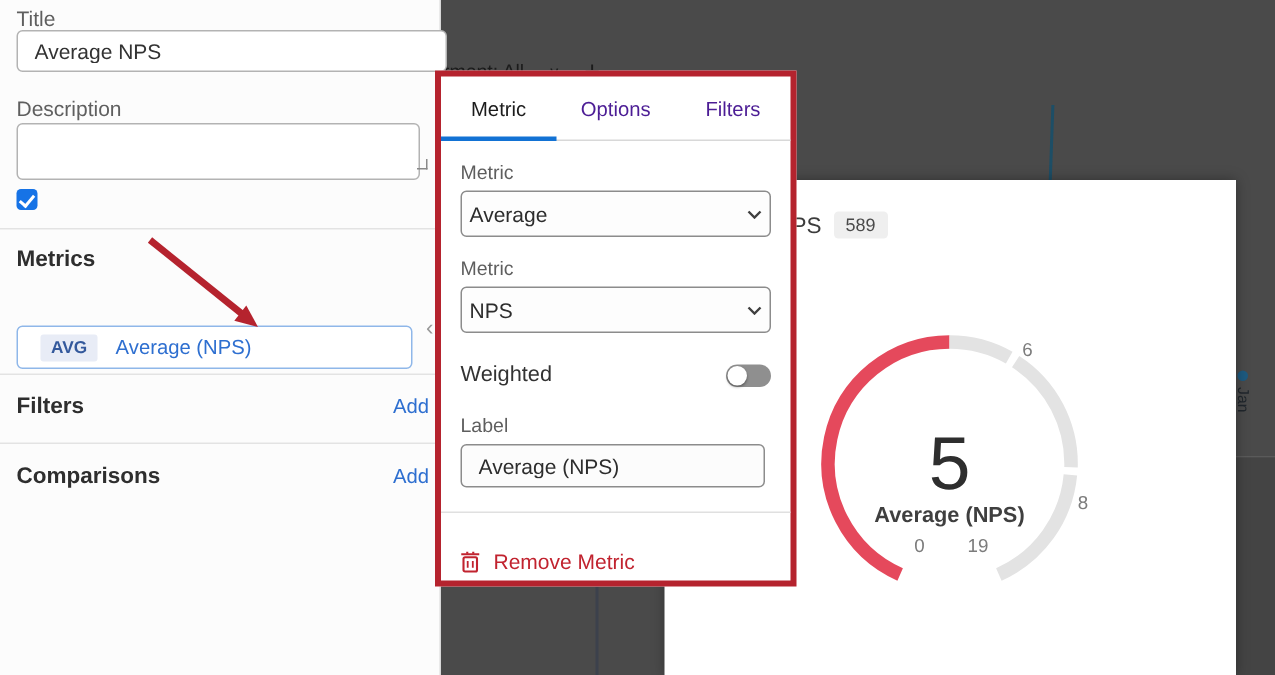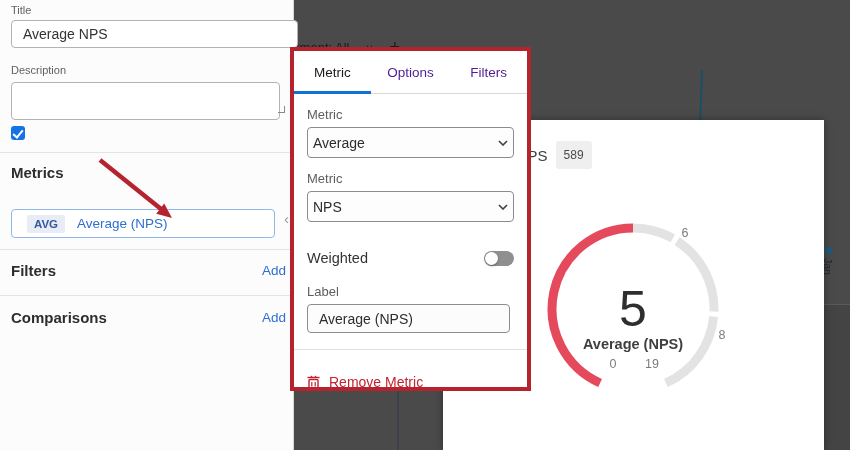--- a/index.html
+++ b/index.html
@@ -20,69 +20,69 @@
   .bg-jan{position:absolute;left:822px;top:258px;writing-mode:vertical-rl;font-size:10.5px;
           color:#20262c;z-index:0}
   .bg-hline{position:absolute;left:824px;top:304px;width:26px;height:1px;background:#5a5a5a;z-index:0}
   .bg-darker{position:absolute;left:824px;top:305px;width:26px;height:145px;background:#444;z-index:0}
 
   
   .card{position:absolute;left:443px;top:120px;width:381px;height:330px;background:#fff;
         z-index:1;box-shadow:0 0 8px rgba(0,0,0,.35)}
   .card-head{position:absolute;left:14px;top:21px;display:flex;align-items:center;gap:8px}
   .card-title{font-size:15px;color:#3c3c3c}
-  .resp-badge{background:#efefef;border-radius:3px;padding:7px 8px;font-size:12px;color:#4a4a4a}
+  .resp-badge{background:#efefef;border-radius:3px;padding:2px 8px;font-size:12px;color:#4a4a4a}
   .gauge-svg{position:absolute;left:0;top:0}
   .gauge-value{position:absolute;left:150px;top:160px;width:80px;text-align:center;
                font-size:50px;font-weight:400;color:#2e2e2e}
   .gauge-label{position:absolute;left:110px;top:216px;width:160px;text-align:center;
                font-size:14.5px;font-weight:700;color:#3f3f3f}
   .tick{position:absolute;font-size:12.5px;color:#7c7c7c;width:24px;text-align:center}
   .tick-0{left:158px;top:237px}.tick-6{left:230px;top:106px}
   .tick-8{left:267px;top:208px}.tick-10{left:197px;top:237px}
 
   
   .panel{position:absolute;left:0;top:0;width:293px;height:450px;background:#fcfcfc;
          border-right:1px solid #d8d8d8;z-index:2}
-  .lbl{position:absolute;font-size:11px;color:#5f5f5f}
+  .lbl{position:absolute;font-size:14px;color:#5f5f5f}
   .t-input{position:absolute;left:11px;top:20px;width:263px;height:26px;border:1px solid #b3b3b3;
            border-radius:4px;font-family:"Liberation Sans",sans-serif;font-size:14px;color:#333;
            padding:0 11px;background:#fff;box-sizing:content-box}
   .t-area{position:absolute;left:11px;top:82px;width:263px;height:32px;border:1px solid #b3b3b3;
           border-radius:4px;resize:none;background:#fff}
   .resize-grip{position:absolute;left:278px;top:106px;width:6px;height:6px;
                border-right:1px solid #8a8a8a;border-bottom:1px solid #8a8a8a}
   .cb-row{position:absolute;left:11px;top:126px;display:flex;align-items:center;gap:11px}
   .cb{width:14px;height:14px;background:#1673e6;border-radius:3px;position:relative}
   .cb::after{content:"";position:absolute;left:4px;top:1.5px;width:4px;height:8px;
              border-right:2px solid #fff;border-bottom:2px solid #fff;transform:rotate(40deg)}
   .cb-label{font-size:14px;color:#333}
   .hr{position:absolute;left:0;width:293px;border-top:1px solid #e3e3e3}
   .section-h{position:absolute;left:11px;font-size:15px;font-weight:700;color:#2e2e2e}
-  .chip{position:absolute;left:11px;top:209px;width:262px;height:27px;border:1px solid #8fb7e9;
+  .chip{position:absolute;left:11px;top:217px;width:262px;height:27px;border:1px solid #8fb7e9;
         border-radius:4px;background:#fff;display:flex;align-items:center}
   .chip-badge{margin-left:15px;background:#e8ecf6;color:#34599c;font-size:11.5px;font-weight:700;
               padding:3px 7px;border-radius:2px}
   .chip-label{margin-left:12px;font-size:13.5px;color:#2e6fd0;font-weight:500}
   .collapse{position:absolute;left:284px;top:210px;font-size:15px;color:#999;z-index:3}
   .add-link{position:absolute;left:262px;font-size:13.5px;font-weight:500;color:#2e6fd0;cursor:pointer}
 
   
   .popup{position:absolute;left:290px;top:47px;width:241px;height:344px;z-index:3;
          box-sizing:border-box;border:4px solid #b5232e;background:#fff}
   .tabs{height:42px;border-bottom:1px solid #d8d8d8;display:flex;align-items:center;
         justify-content:space-between;padding:0 20px;position:relative}
   .tab{font-size:13.5px;color:#4c1d95;cursor:pointer}
   .tab.active{color:#1c1c1c}
   .tab-underline{position:absolute;left:0;top:40px;width:77px;height:3px;background:#1272d4}
   .f-label{display:block;margin:13px 0 5px 13px;font-size:13px;color:#5e5e5e}
   .select{margin:0 13px;height:29px;border:1px solid #8c8c8c;border-radius:4px;background:#fdfdfd;
           display:flex;align-items:center;justify-content:space-between;padding:0 5px;
           font-size:14px;color:#2d2d2d;cursor:pointer}
-  .weighted-row{margin:28px 13px 0;display:flex;align-items:center;justify-content:space-between}
+  .weighted-row{margin:20px 13px 0;display:flex;align-items:center;justify-content:space-between}
   .weighted-lbl{font-size:14.5px;color:#333}
   .toggle{width:30px;height:15px;border-radius:8px;background:#8f8f8f;position:relative;cursor:pointer}
   .toggle-knob{position:absolute;left:1px;top:1px;width:13px;height:13px;border-radius:50%;
                background:#fff;box-shadow:0 1px 2px rgba(0,0,0,.4)}
   .p-input{display:block;margin:0 13px;width:179px;height:27px;border:1px solid #8c8c8c;
            border-radius:4px;font-family:"Liberation Sans",sans-serif;font-size:14px;color:#2d2d2d;
            padding:0 11px;background:#fcfcfc}
   .p-div{margin-top:16px;border-top:1px solid #e0e0e0}
   .remove-row{margin:24px 0 0 13px;display:flex;align-items:center;gap:9px;color:#c1232f;
               font-size:14px;font-weight:500;cursor:pointer}

